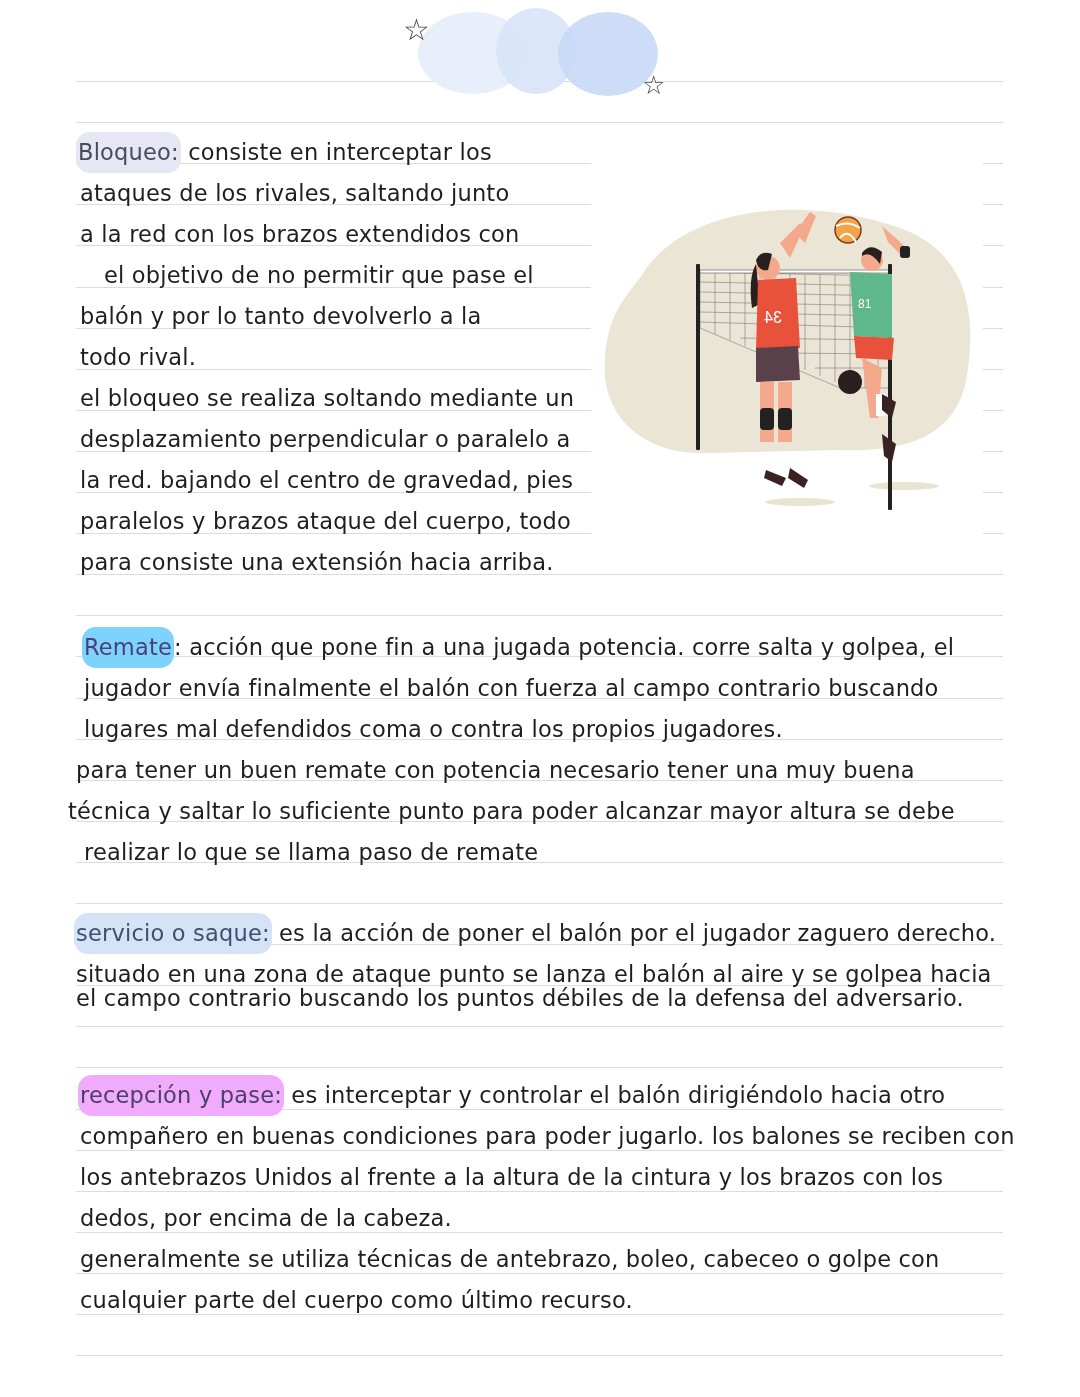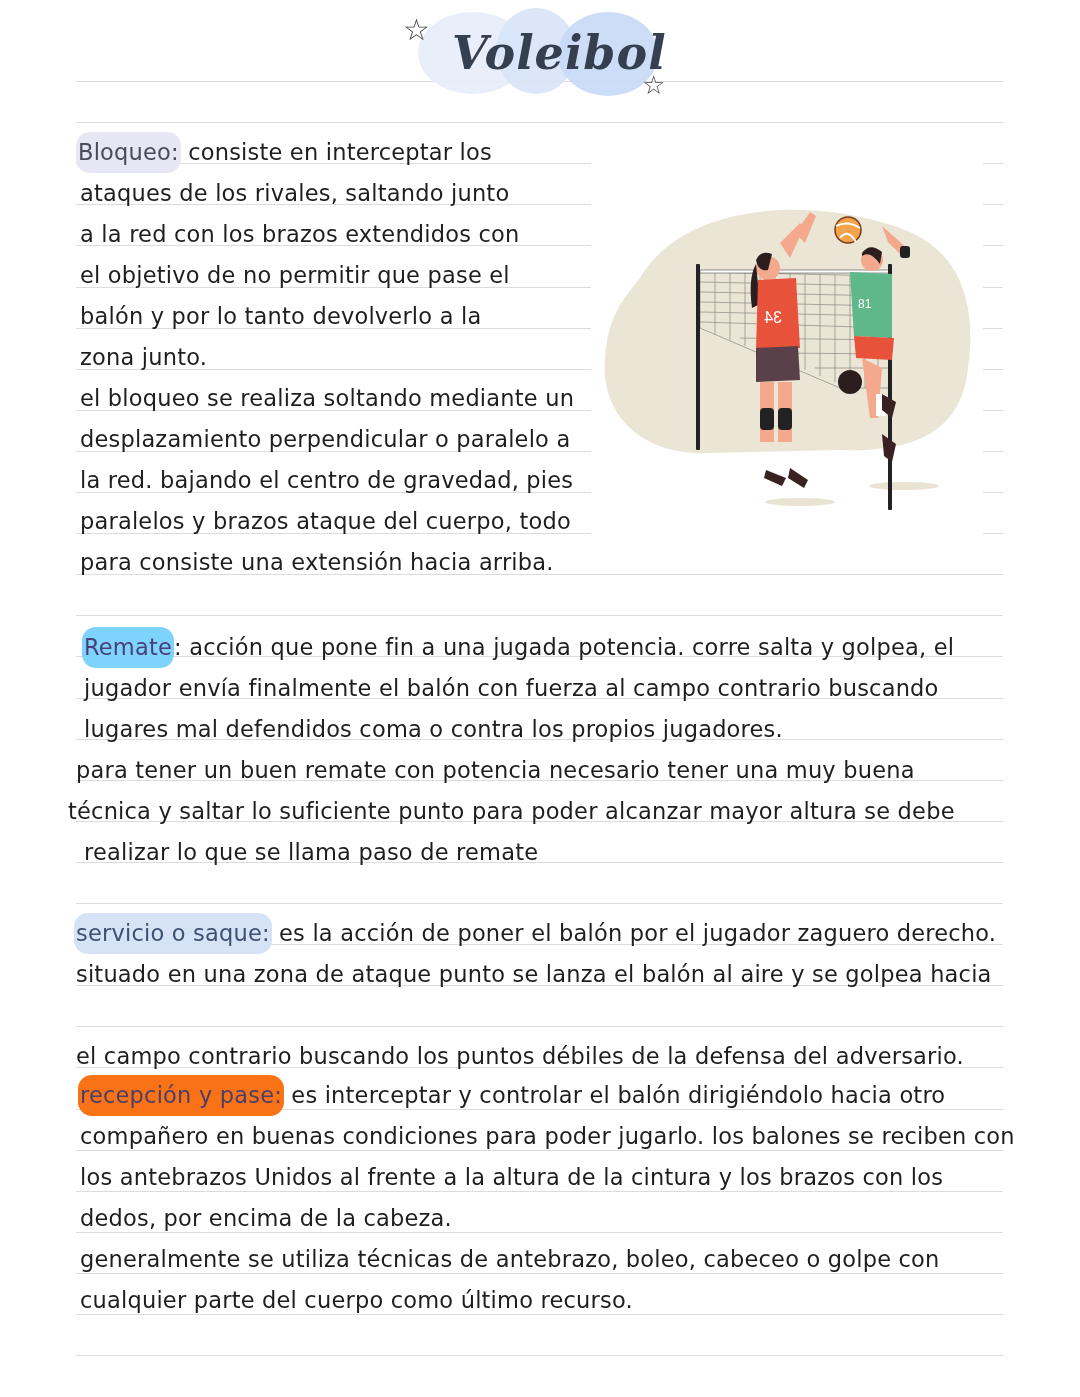--- a/index.html
+++ b/index.html
@@ -68,31 +68,30 @@
       <div class="rule" style="top: 1355px;"></div>
     </div>
 
   <div class="title-wrap">
     <div class="blob" style="left:18px;top:12px;width:110px;height:82px;background:#e6edf9;opacity:.9"></div>
     <div class="blob" style="left:96px;top:8px;width:80px;height:86px;background:#d7e3f8;opacity:.9"></div>
     <div class="blob" style="left:158px;top:12px;width:100px;height:84px;background:#c8d9f6;opacity:.9"></div>
   </div>
   <span class="star" style="left:403px;top:15px;">☆</span>
   <span class="star" style="left:642px;top:72px;font-size:26px;">☆</span>
-  <div class="title">Voleibol</div>
 
   <div>
     <div class="line" style="top:132px;left:76px;">
       <span class="term" style="background:#e6e6f4;color:#4a4a5a;">Bloqueo:</span><span> consiste en interceptar los</span>
     </div>
     <div class="line" style="top:173px;">ataques de los rivales, saltando junto</div>
     <div class="line" style="top:214px;">a la red con los brazos extendidos con</div>
-    <div class="line" style="top:255px;">el objetivo de no permitir que pase el</div>
+    <div class="line" style="top:255px;margin-left:24px;">el objetivo de no permitir que pase el</div>
     <div class="line" style="top:296px;">balón y por lo tanto devolverlo a la</div>
-    <div class="line" style="top:337px;">zona junto.</div>
+    <div class="line" style="top:337px;">todo rival.</div>
     <div class="line" style="top:378px;">el bloqueo se realiza soltando mediante un</div>
     <div class="line" style="top:419px;">desplazamiento perpendicular o paralelo a</div>
     <div class="line" style="top:460px;">la red. bajando el centro de gravedad, pies</div>
     <div class="line" style="top:501px;">paralelos y brazos ataque del cuerpo, todo</div>
     <div class="line" style="top:542px;">para consiste una extensión hacia arriba.</div>
   </div>
 
   <svg class="illustration" viewBox="0 0 375 320">
     <path d="M40,80 C80,10 200,-5 300,30 C370,55 375,120 368,170 C362,230 320,255 240,252 L110,255 C40,258 0,215 5,160 C8,120 20,105 40,80 Z" fill="#ebe5d6"></path>
     <ellipse cx="200" cy="304" rx="35" ry="4" fill="#e9e3d2"></ellipse>
@@ -166,26 +165,26 @@
     <div class="line" style="top:750px;left:76px;">para tener un buen remate con potencia necesario tener una muy buena</div>
     <div class="line" style="top:791px;left:68px;">técnica y saltar lo suficiente punto para poder alcanzar mayor altura se debe</div>
     <div class="line" style="top:832px;left:84px;">realizar lo que se llama paso de remate</div>
   </div>
 
   <div>
     <div class="line" style="top:913px;left:74px;">
       <span class="term" style="background:#d6e2f6;color:#3e5070;">servicio o saque:</span><span> es la acción de poner el balón por el jugador zaguero derecho.</span>
     </div>
     <div class="line" style="top:954px;left:76px;">situado en una zona de ataque punto se lanza el balón al aire y se golpea hacia</div>
-    <div class="line" style="top:1036px;left:76px;">el campo contrario buscando los puntos débiles de la defensa del adversario.</div>
+    <div class="line" style="top:978px;left:76px;">el campo contrario buscando los puntos débiles de la defensa del adversario.</div>
   </div>
 
   <div>
     <div class="line" style="top:1075px;left:78px;">
-      <span class="term" style="background:#f97316;color:#4b3f6a;">recepción y pase:</span><span> es interceptar y controlar el balón dirigiéndolo hacia otro</span>
+      <span class="term" style="background:#f0abfc;color:#4b3f6a;">recepción y pase:</span><span> es interceptar y controlar el balón dirigiéndolo hacia otro</span>
     </div>
     <div class="line" style="top:1116px;">compañero en buenas condiciones para poder jugarlo. los balones se reciben con</div>
     <div class="line" style="top:1157px;">los antebrazos Unidos al frente a la altura de la cintura y los brazos con los</div>
     <div class="line" style="top:1198px;">dedos, por encima de la cabeza.</div>
     <div class="line" style="top:1239px;">generalmente se utiliza técnicas de antebrazo, boleo, cabeceo o golpe con</div>
     <div class="line" style="top:1280px;">cualquier parte del cuerpo como último recurso.</div>
   </div>
 </div>
 
 </body></html>

